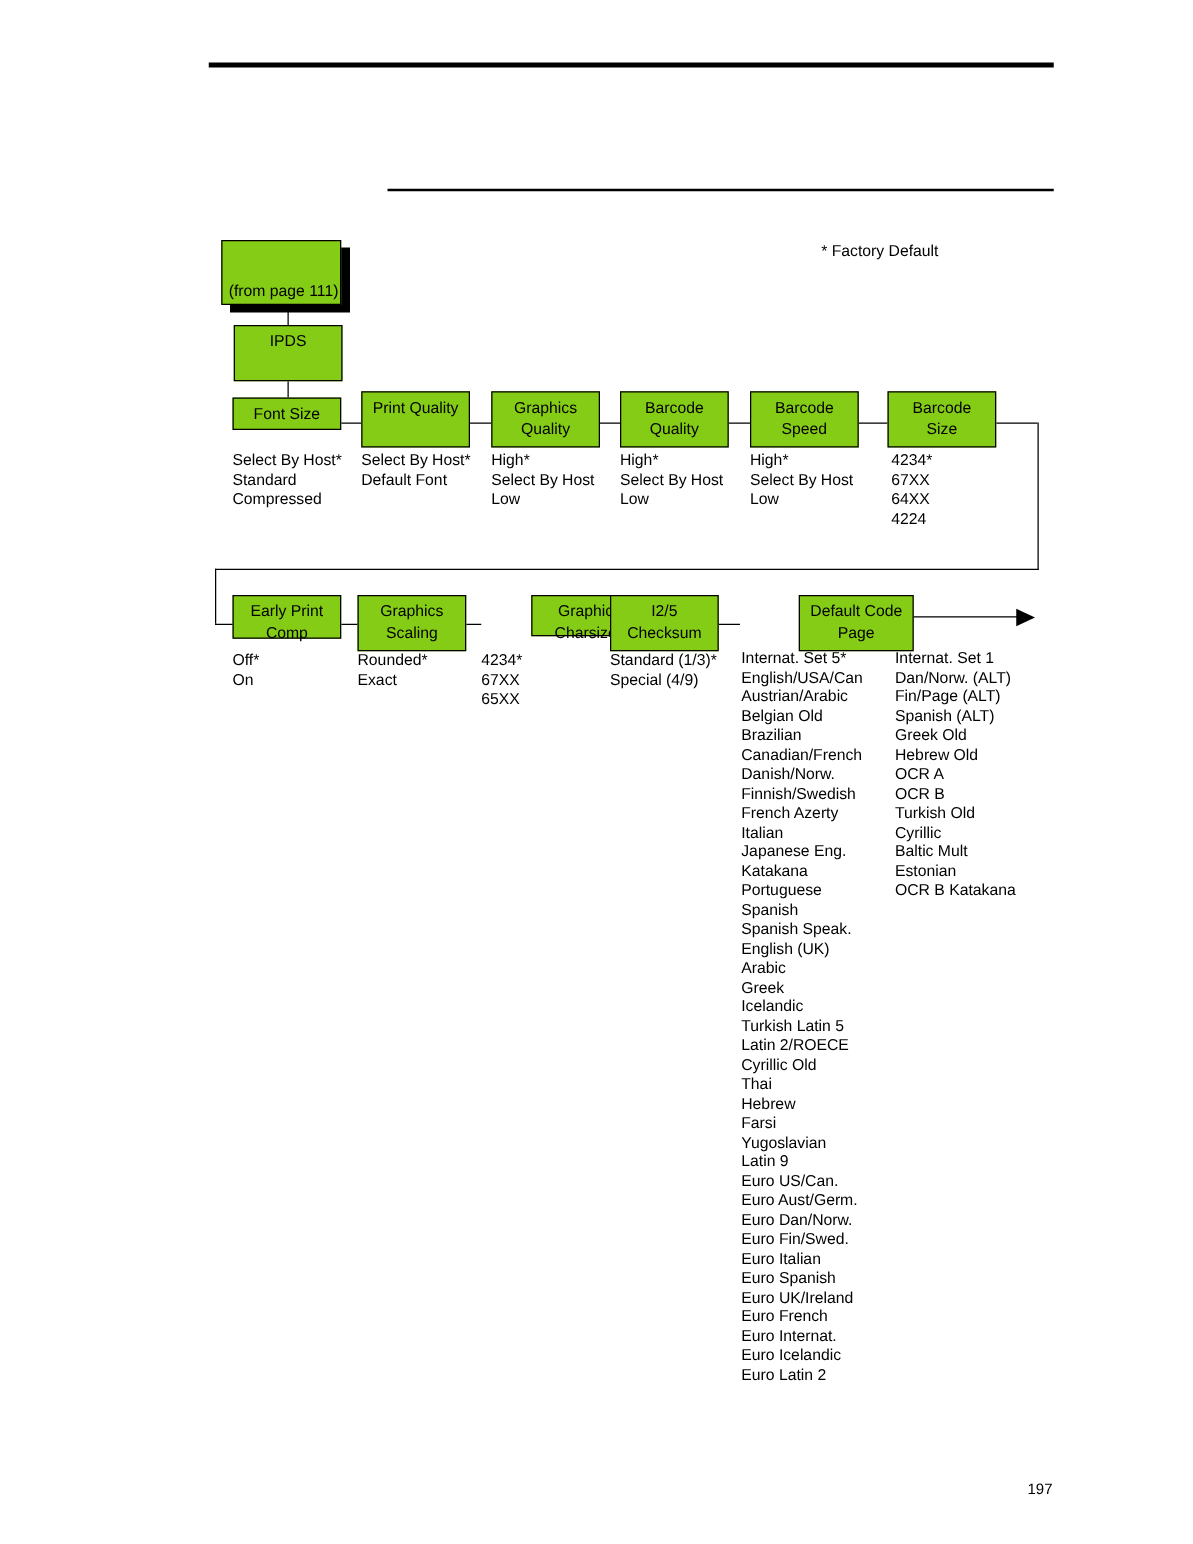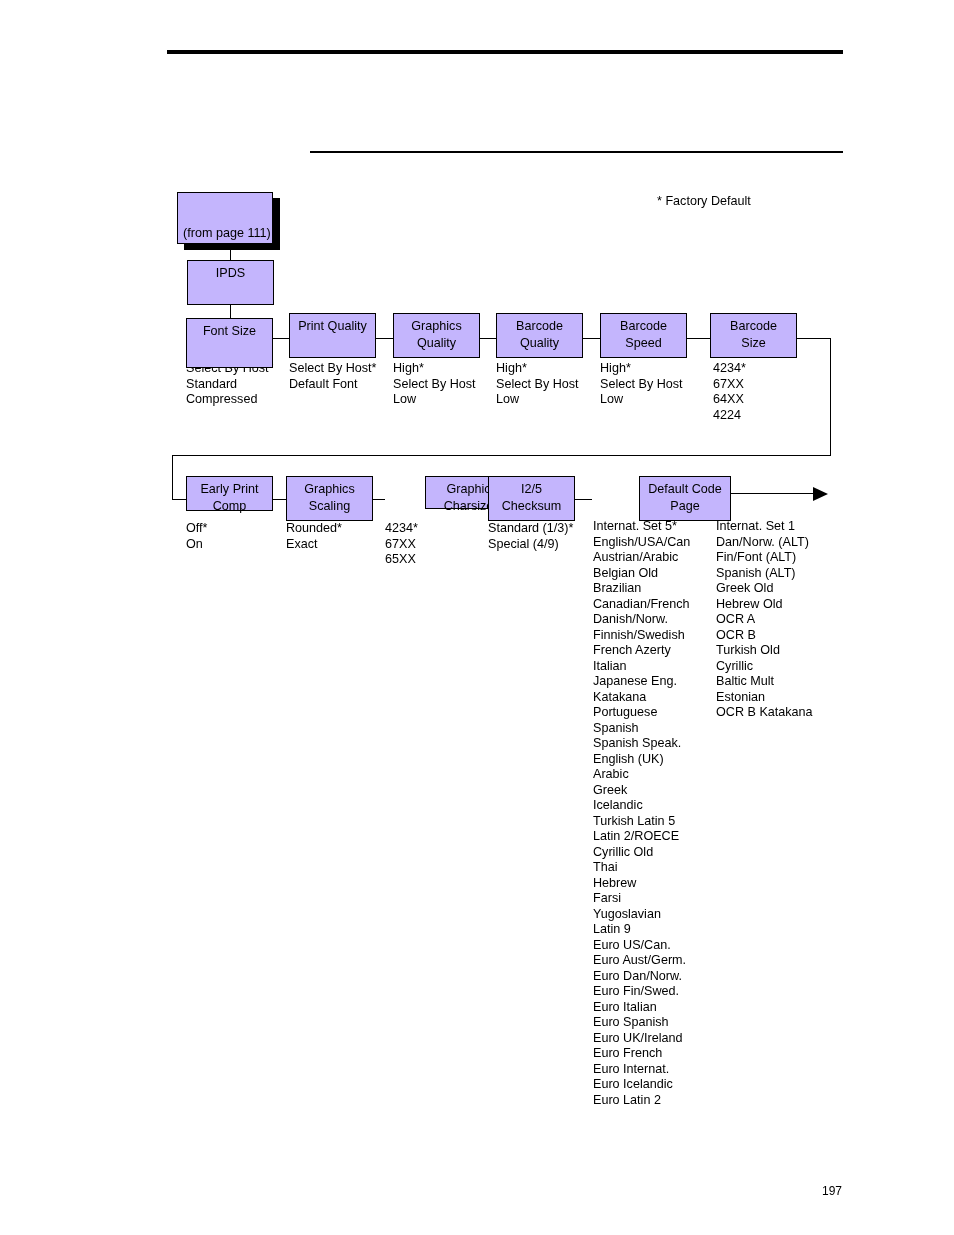--- a/index.html
+++ b/index.html
@@ -36,21 +36,21 @@
     width: 533px;
     height: 2px;
     background: #000000;
   }
 
   
   .box {
     position: absolute;
     box-sizing: border-box;
     border: 1px solid #000000;
-    background: #c4b5fd;
+    background: #84cc16;
     display: flex;
     align-items: flex-start;
     justify-content: center;
     text-align: center;
     font-size: 12.6px;
     line-height: 17px;
     padding-top: 4px;
     z-index: 5;
   }
   .box .box-label { display: block; }
@@ -136,21 +136,21 @@
   </div>
 
   <div class="line-v" style="left:230px; top:244px; height:16px;"></div>
 
   <div class="box" style="left:187px; top:260px; width:87px; height:45px;">
     <span class="box-label">IPDS</span>
   </div>
 
   <div class="line-v" style="left:230px; top:305px; height:13px;"></div>
 
-  <div class="box" style="left:186px; top:318px; width:87px; height:50px;text-align:center;">
+  <div class="box" style="left:186px; top:318px; width:87px; height:26px;text-align:center;">
     <span class="box-label">Font Size</span>
   </div>
 
   <div class="box" style="left:289px; top:313px; width:87px; height:45px;">
     <span class="box-label">Print Quality</span>
   </div>
 
   <div class="box" style="left:393px; top:313px; width:87px; height:45px;">
     <span>
       <span class="box-label">Graphics</span>
@@ -328,21 +328,21 @@
       <span class="opt">Euro UK/Ireland</span>
       <span class="opt">Euro French</span>
       <span class="opt">Euro Internat.</span>
       <span class="opt">Euro Icelandic</span>
       <span class="opt">Euro Latin 2</span>
     </div>
 
   <div class="opts" style="left:716px; top:519px;" id="codepage-col2">
       <span class="opt">Internat. Set 1</span>
       <span class="opt">Dan/Norw. (ALT)</span>
-      <span class="opt">Fin/Font (ALT)</span>
+      <span class="opt">Fin/Page (ALT)</span>
       <span class="opt">Spanish (ALT)</span>
       <span class="opt">Greek Old</span>
       <span class="opt">Hebrew Old</span>
       <span class="opt">OCR A</span>
       <span class="opt">OCR B</span>
       <span class="opt">Turkish Old</span>
       <span class="opt">Cyrillic</span>
       <span class="opt">Baltic Mult</span>
       <span class="opt">Estonian</span>
       <span class="opt">OCR B Katakana</span>

